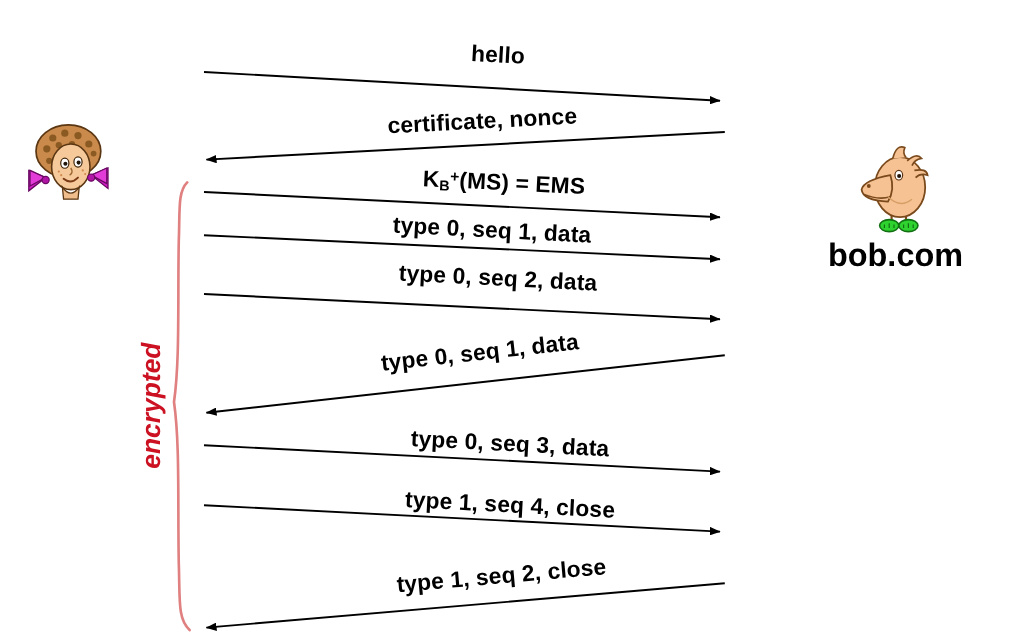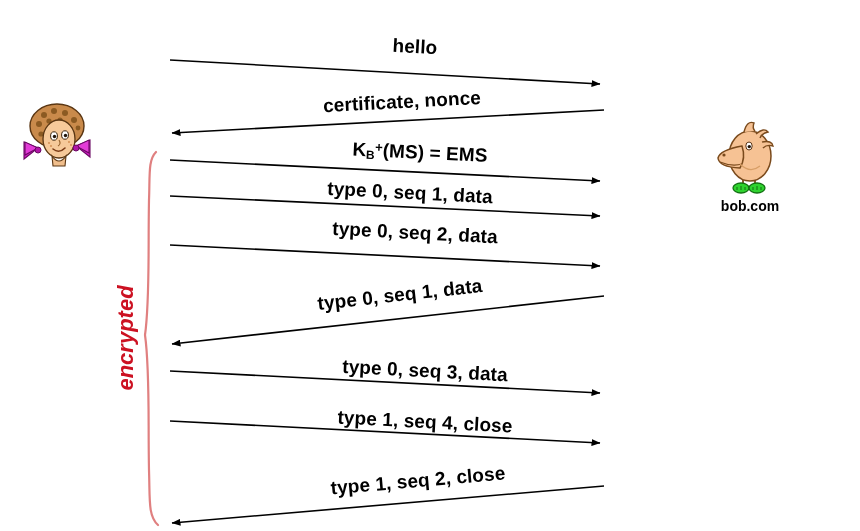--- a/index.html
+++ b/index.html
@@ -50,24 +50,24 @@
     font-size: 22px;
     color: #CC1122;
     white-space: nowrap;
     transform: rotate(-90deg);
     transform-origin: 50% 50%;
   }
   .endpoint-label {
     position: absolute;
     font-family: "Liberation Sans", sans-serif;
     font-weight: bold;
-    font-size: 14px;
+    font-size: 27px;
     color: #000000;
     white-space: nowrap;
-    text-align: center;
+    text-align: left;
   }
   .actor {
     position: absolute;
   }
 </style>
 </head>
 <body>
 
 <div id="stage">
 

